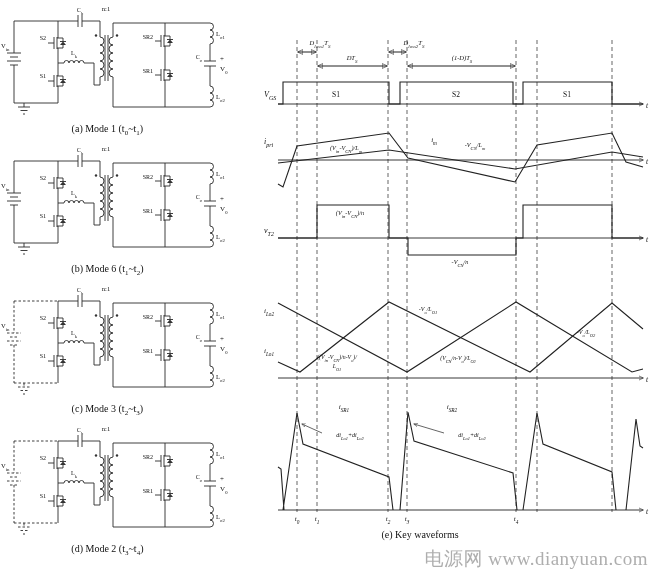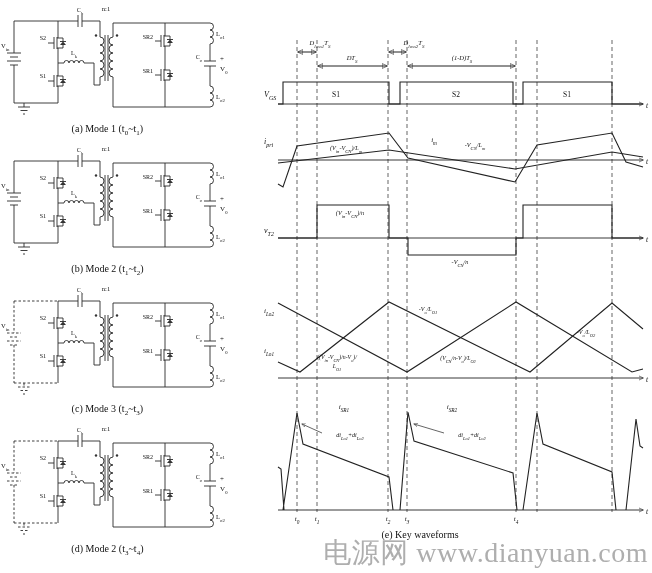--- a/index.html
+++ b/index.html
@@ -5,21 +5,21 @@
   html,body{margin:0;padding:0;}
   body{width:652px;height:573px;position:relative;background:#ffffff;overflow:hidden;
        font-family:"Liberation Serif",serif;color:#111;}
   .left-panel{position:absolute;left:0;top:0;width:262px;height:573px;padding-top:3px;box-sizing:border-box;}
   .right-panel{position:absolute;left:262px;top:0;width:390px;height:545px;}
   figure.mode{margin:0 0 6px 0;padding:0;}
   figure.mode svg{display:block;}
   .cap{width:82%;text-align:center;font-size:10px;margin-top:-2px;}
   .cap sub,{font-size:7px;}
   sub{font-size:70%;}
-  .watermark{position:absolute;right:4px;bottom:1px;font-size:28px;color:#aeaeae;
+  .watermark{position:absolute;right:4px;bottom:1px;font-size:19px;color:#aeaeae;
              font-family:"Liberation Serif",serif;letter-spacing:0.5px;}
   
   svg.ckt, svg.protos{overflow:visible;}
   svg.ckt use, svg.protos g{stroke:#2a2a2a;stroke-width:0.9;fill:none;}
   svg.protos text{stroke:none;fill:#111;font-family:"Liberation Serif",serif;}
   use.dash-input{stroke-dasharray:2.5 2;}
   
   svg.wf line, svg.wf polyline, svg.wf path{stroke:#222;fill:none;}
   svg.wf text{fill:#111;stroke:none;font-family:"Liberation Serif",serif;}
   .gl{stroke:#666;stroke-width:0.7;stroke-dasharray:4 3;}
@@ -99,21 +99,21 @@
       <use href="#ckt-core"></use>
     </svg>
     <figcaption class="cap"><span>(a) Mode 1 (t</span><sub>0</sub><span>~t</span><sub>1</sub><span>)</span></figcaption>
   </figure>
 
   <figure class="mode">
     <svg class="ckt" width="258" height="122" viewBox="0 0 258 122">
       <use href="#ckt-input"></use>
       <use href="#ckt-core"></use>
     </svg>
-    <figcaption class="cap"><span>(b) Mode 2 (t</span><sub>1</sub><span>~t</span><sub>2</sub><span>)</span></figcaption>
+    <figcaption class="cap"><span>(b) Mode 6 (t</span><sub>1</sub><span>~t</span><sub>2</sub><span>)</span></figcaption>
   </figure>
 
   <figure class="mode">
     <svg class="ckt" width="258" height="122" viewBox="0 0 258 122">
       <use href="#ckt-input" class="dash-input"></use>
       <use href="#ckt-core"></use>
     </svg>
     <figcaption class="cap"><span>(c) Mode 3 (t</span><sub>2</sub><span>~t</span><sub>3</sub><span>)</span></figcaption>
   </figure>
 

